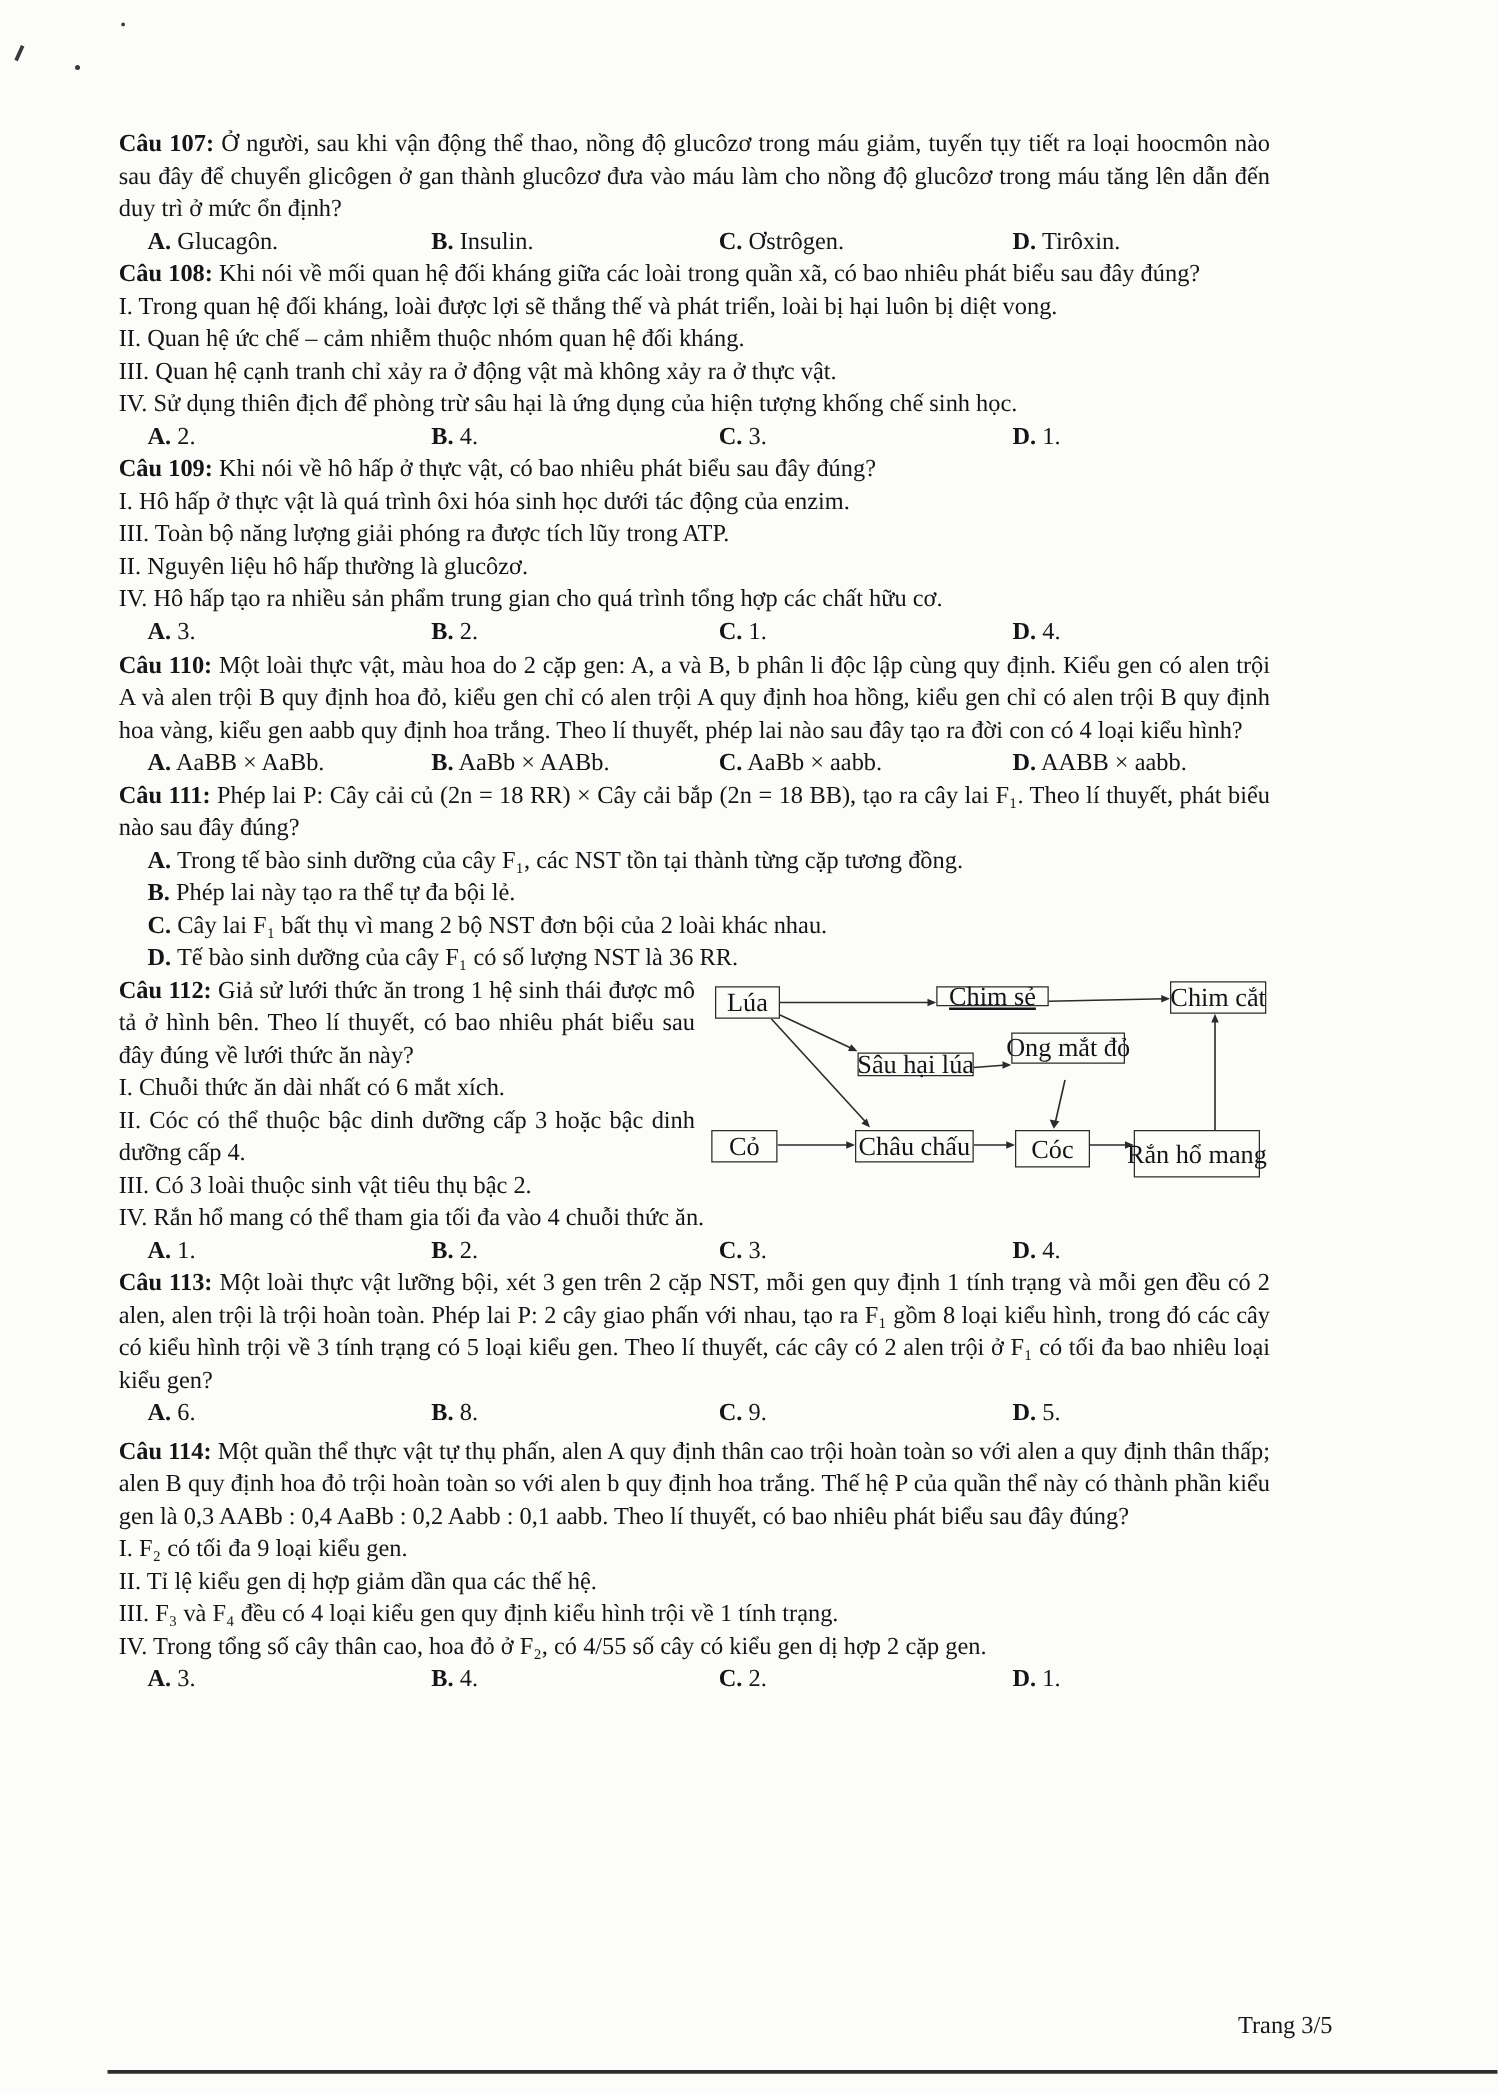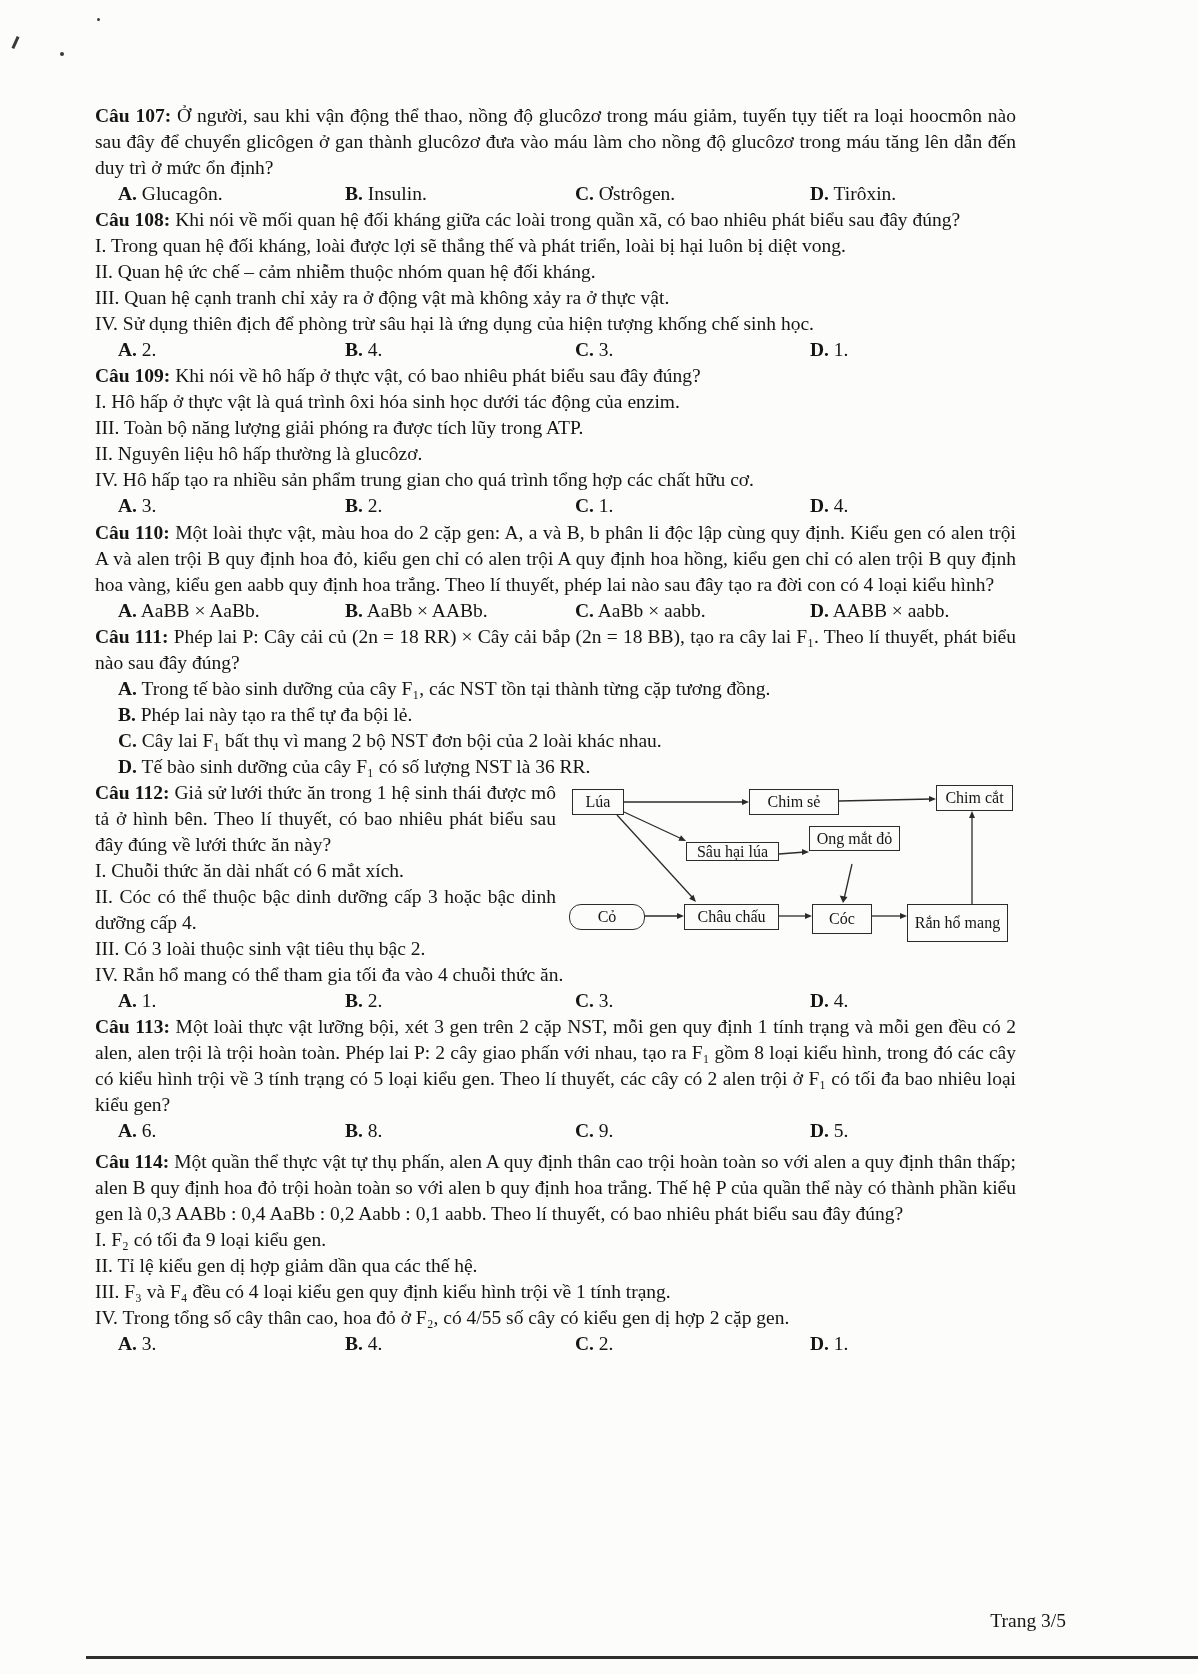--- a/index.html
+++ b/index.html
@@ -20,21 +20,21 @@
   .opt-row { display:grid; grid-template-columns:227px 230px 235px 1fr; padding-left:23px; }
   .opt { white-space:nowrap; }
   .opt-line { padding-left:23px; }
   .q114 { margin-top:5px; }
   
   .diagram { float:right; width:447px; height:152px; position:relative; margin:2px 0 6px 13px; }
   .diagram svg { position:absolute; left:0; top:0; }
   .node {
     position:absolute; border:1.3px solid #2b2b2b; background:#fcfcfa;
     display:flex; align-items:center; justify-content:center;
-    font-size:16px; white-space:nowrap; padding:0 3px;
+    font-size:21px; white-space:nowrap; padding:0 3px;
   }
   .footer { position:absolute; right:132px; top:1608px; }
   .artifact { position:absolute; background:#3a3a3a; }
   .bottom-line { position:absolute; left:86px; right:0; top:1656px; height:3px; background:#2e2e2e; }
 </style>
 </head>
 <body>
 
 <div class="artifact" style="left:14px;top:36px;width:3px;height:13px;transform:rotate(24deg);"></div>
 <div class="artifact" style="left:60px;top:52px;width:4px;height:4px;border-radius:50%;"></div>
@@ -120,25 +120,25 @@
           <polygon points="127,120 120.1,116.8 124.5,112.8"></polygon>
           <polygon points="240,70 233,67 233,73"></polygon>
           <polygon points="274,121 270.7,113.5 278.5,114.9"></polygon>
           <polygon points="115,134 108,131 108,137"></polygon>
           <polygon points="243,134 236,131 236,137"></polygon>
           <polygon points="338,134 331,131 331,137"></polygon>
           <polygon points="403,29 400,36 406,36"></polygon>
         </g>
       </svg>
       <div class="node" style="left:3px;top:7px;width:52px;height:26px;">Lúa</div>
-      <div class="node" style="left:180px;top:7px;width:90px;height:26px;">Chim sẻ</div>
+      <div class="node" style="left:180px;top:7px;width:90px;height:16px;text-decoration:underline;">Chim sẻ</div>
       <div class="node" style="left:367px;top:3px;width:77px;height:26px;text-align:right;">Chim cắt</div>
       <div class="node" style="left:117px;top:60px;width:93px;height:19px;">Sâu hại lúa</div>
       <div class="node" style="left:240px;top:44px;width:91px;height:25px;">Ong mắt đỏ</div>
-      <div class="node" style="left:0px;top:122px;width:76px;height:26px;border-radius:12px;">Cỏ</div>
+      <div class="node" style="left:0px;top:122px;width:53px;height:26px;">Cỏ</div>
       <div class="node" style="left:115px;top:122px;width:95px;height:26px;">Châu chấu</div>
       <div class="node" style="left:243px;top:122px;width:60px;height:30px;">Cóc</div>
       <div class="node" style="left:338px;top:122px;width:101px;height:38px;">Rắn hổ mang</div>
     </div>
     <p class="qtext"><b>Câu 112:</b> <span>Giả sử lưới thức ăn trong 1 hệ sinh thái được mô tả ở hình bên. Theo lí thuyết, có bao nhiêu phát biểu sau đây đúng về lưới thức ăn này?</span></p>
     <p class="stmt">I. Chuỗi thức ăn dài nhất có 6 mắt xích.</p>
     <p class="stmt">II. Cóc có thể thuộc bậc dinh dưỡng cấp 3 hoặc bậc dinh dưỡng cấp 4.</p>
     <p class="stmt">III. Có 3 loài thuộc sinh vật tiêu thụ bậc 2.</p>
     <p class="stmt">IV. Rắn hổ mang có thể tham gia tối đa vào 4 chuỗi thức ăn.</p>
     <div class="opt-row">

